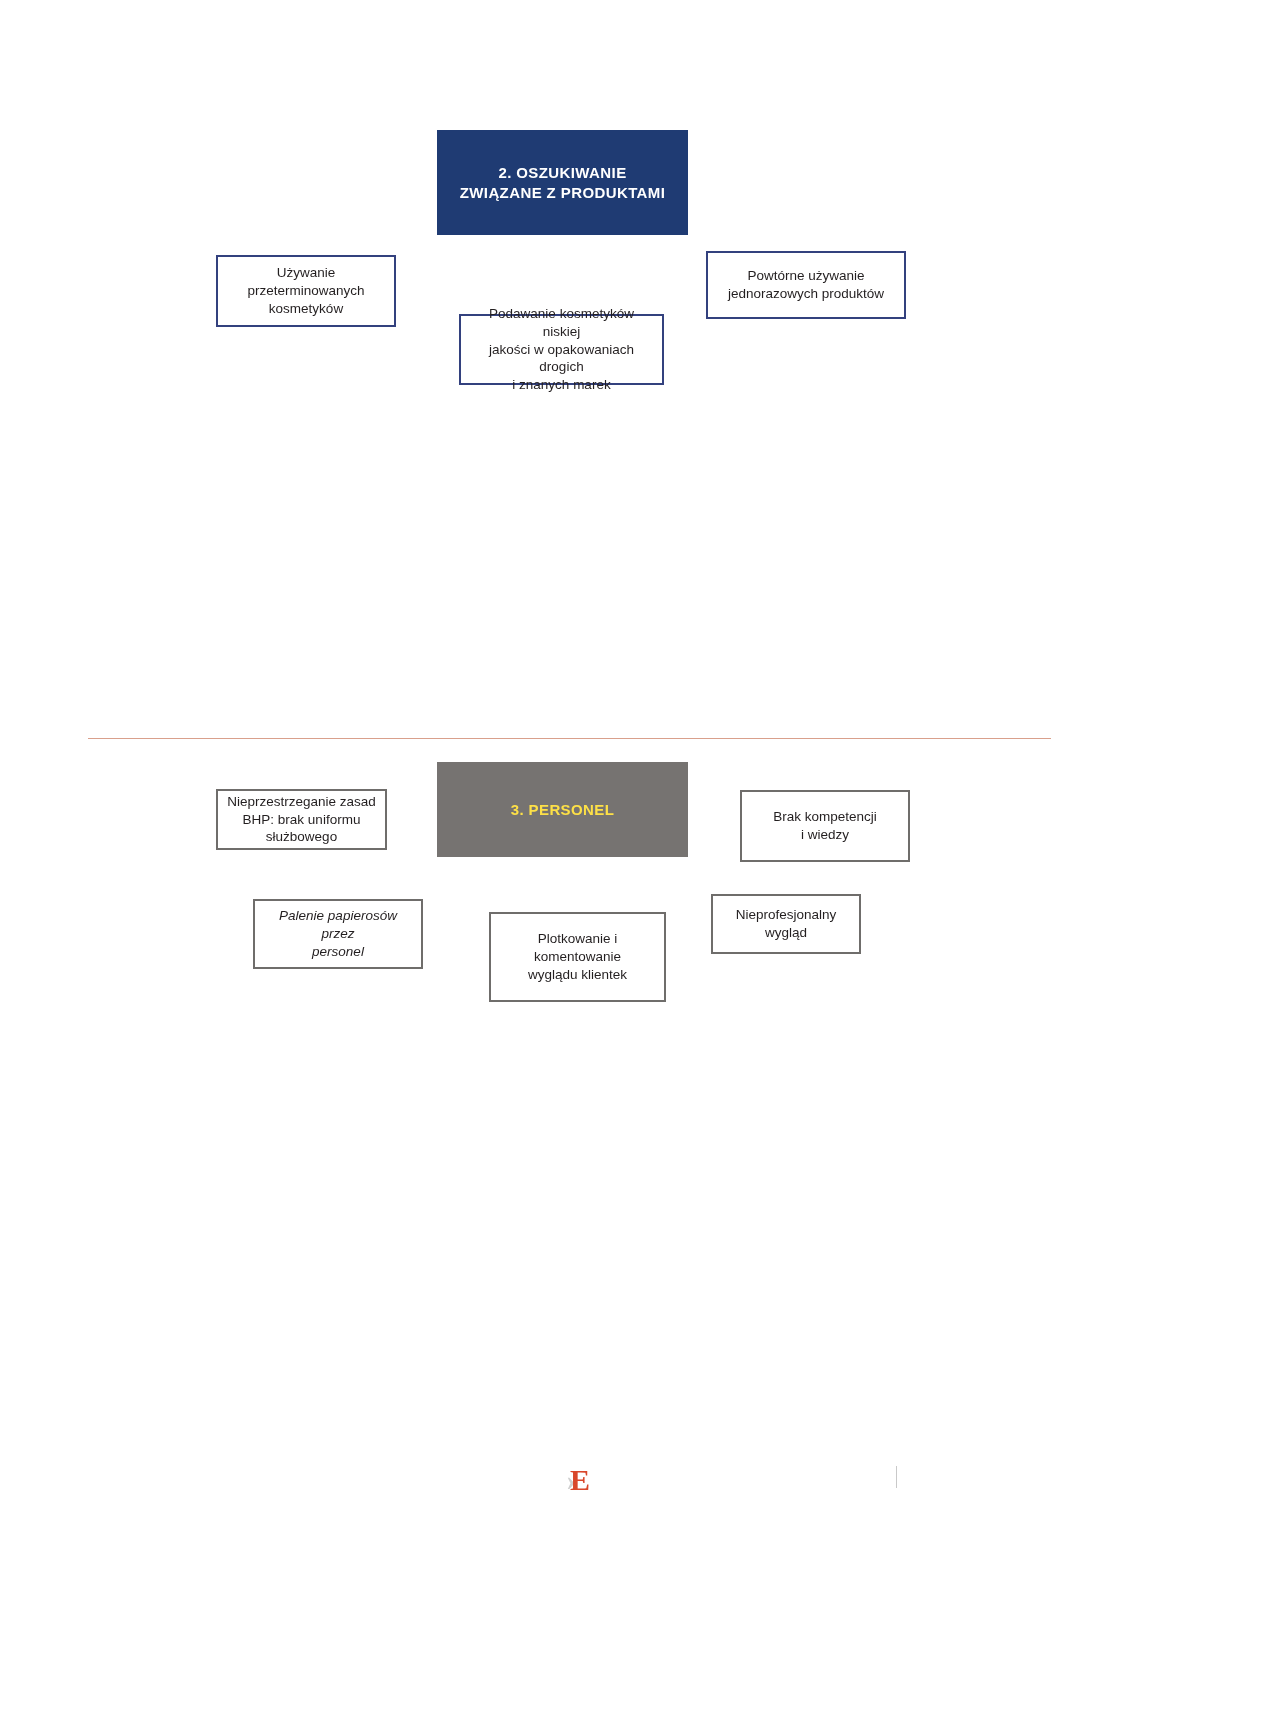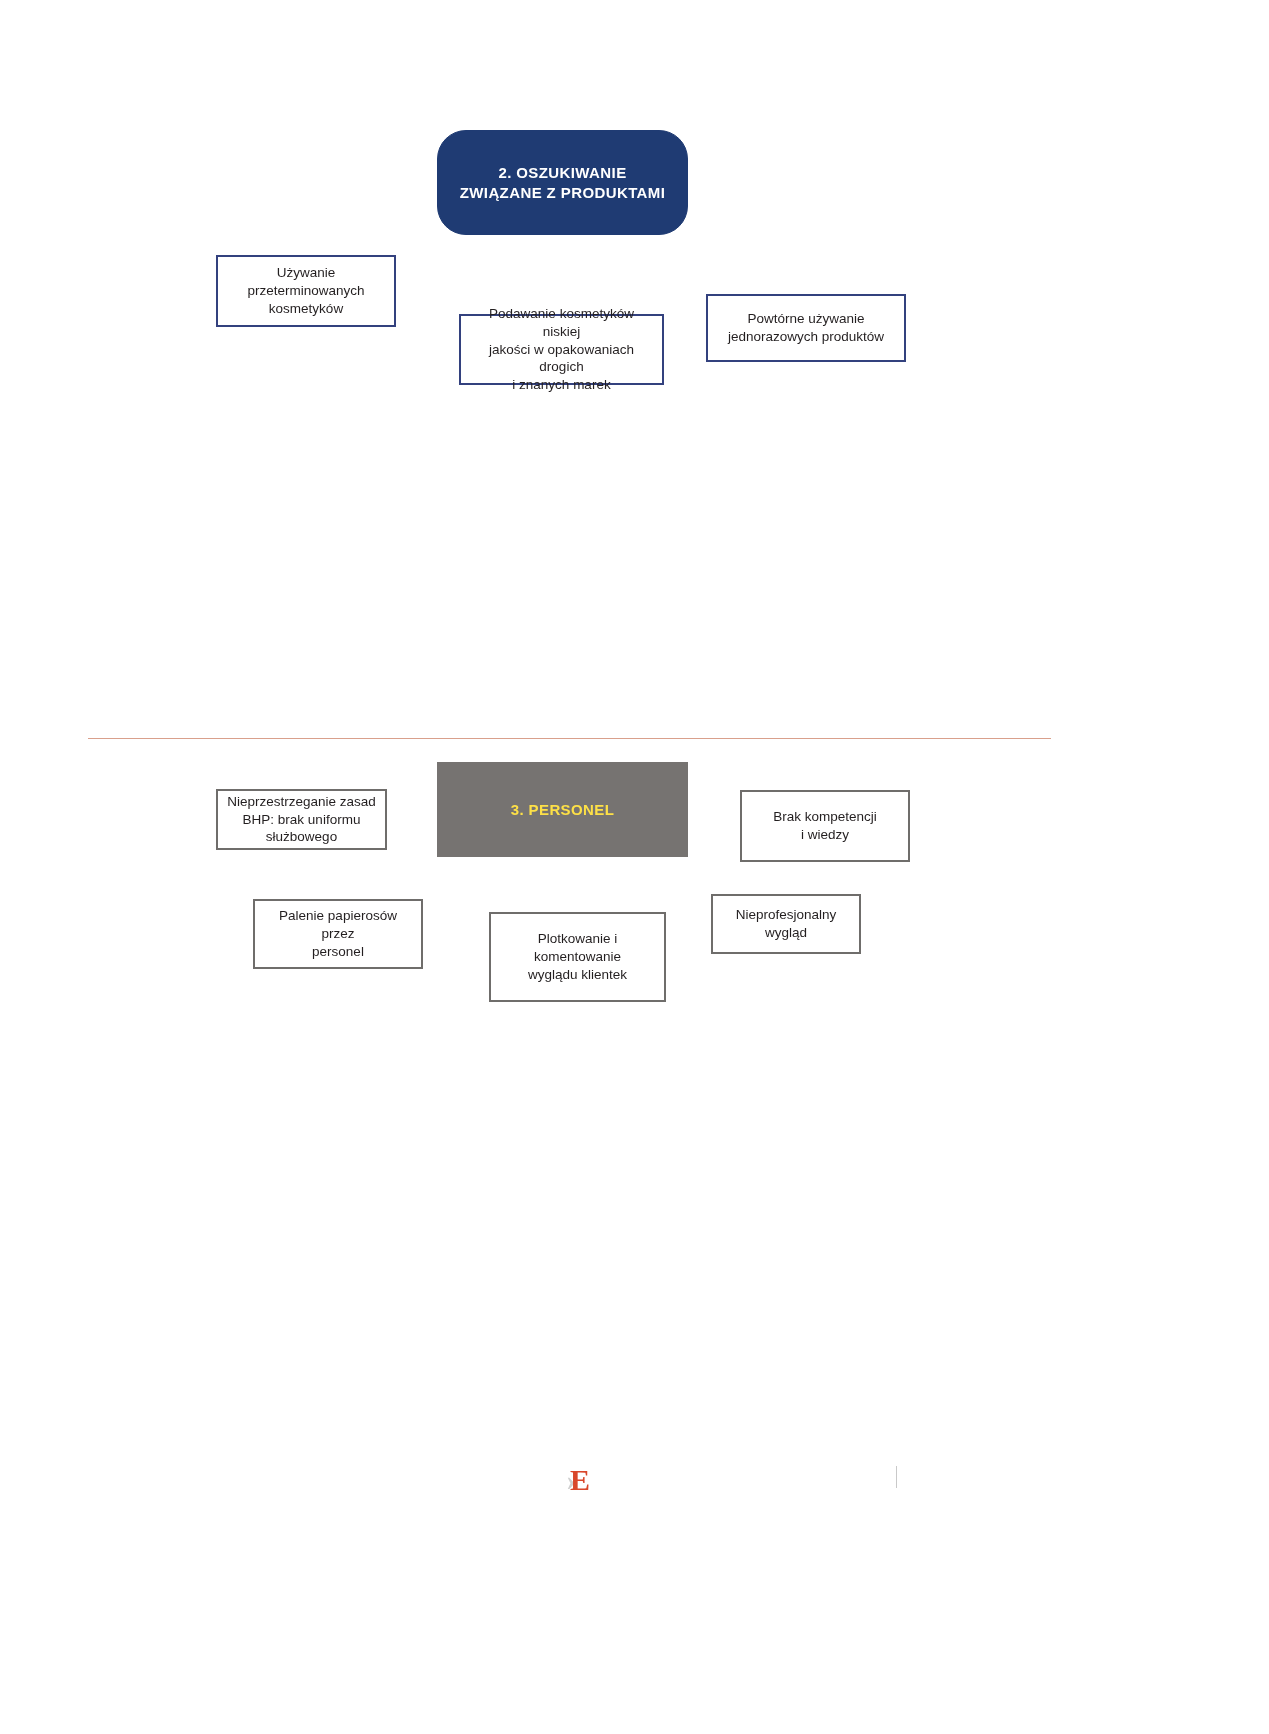--- a/index.html
+++ b/index.html
@@ -103,45 +103,45 @@
     position: absolute;
     border-left: 1px solid #c9c9c9;
     height: 22px;
   }
 </style>
 </head>
 <body>
 
 <div id="page">
 
-  <div class="node header-navy" style="left:437px; top:130px; width:251px; height:105px;border-radius:29px;">2. OSZUKIWANIE
+  <div class="node header-navy" style="left:437px; top:130px; width:251px; height:105px;">2. OSZUKIWANIE
 ZWIĄZANE Z PRODUKTAMI</div>
 
   <div class="node leaf-navy" style="left:216px; top:255px; width:180px; height:72px;">Używanie
 przeterminowanych kosmetyków</div>
 
   <div class="node leaf-navy" style="left:459px; top:314px; width:205px; height:71px;">Podawanie kosmetyków niskiej
 jakości w opakowaniach drogich
 i znanych marek</div>
 
-  <div class="node leaf-navy" style="left:706px; top:251px; width:200px; height:68px;margin-top:43px;">Powtórne używanie
+  <div class="node leaf-navy" style="left:706px; top:251px; width:200px; height:68px;">Powtórne używanie
 jednorazowych produktów</div>
 
   <div class="divider" style="left:88px; top:738px; width:963px;"></div>
 
   <div class="node header-grey" style="left:437px; top:762px; width:251px; height:95px;">3. PERSONEL</div>
 
   <div class="node leaf-grey" style="left:216px; top:789px; width:171px; height:61px;">Nieprzestrzeganie zasad
 BHP: brak uniformu
 służbowego</div>
 
   <div class="node leaf-grey" style="left:740px; top:790px; width:170px; height:72px;">Brak kompetencji
 i wiedzy</div>
 
-  <div class="node leaf-grey" style="left:253px; top:899px; width:170px; height:70px;">Palenie papierosów przez
+  <div class="node leaf-grey" style="left:253px; top:899px; width:170px; height:70px;font-style:italic;">Palenie papierosów przez
 personel</div>
 
   <div class="node leaf-grey" style="left:489px; top:912px; width:177px; height:90px;">Plotkowanie i komentowanie
 wyglądu klientek</div>
 
   <div class="node leaf-grey" style="left:711px; top:894px; width:150px; height:60px;">Nieprofesjonalny wygląd</div>
 
   <div class="footer-logo" style="left:548px; top:1462px; width:60px; height:36px;">
     <span class="glyph-chevron">›</span>
     <span class="glyph-e">E</span>

